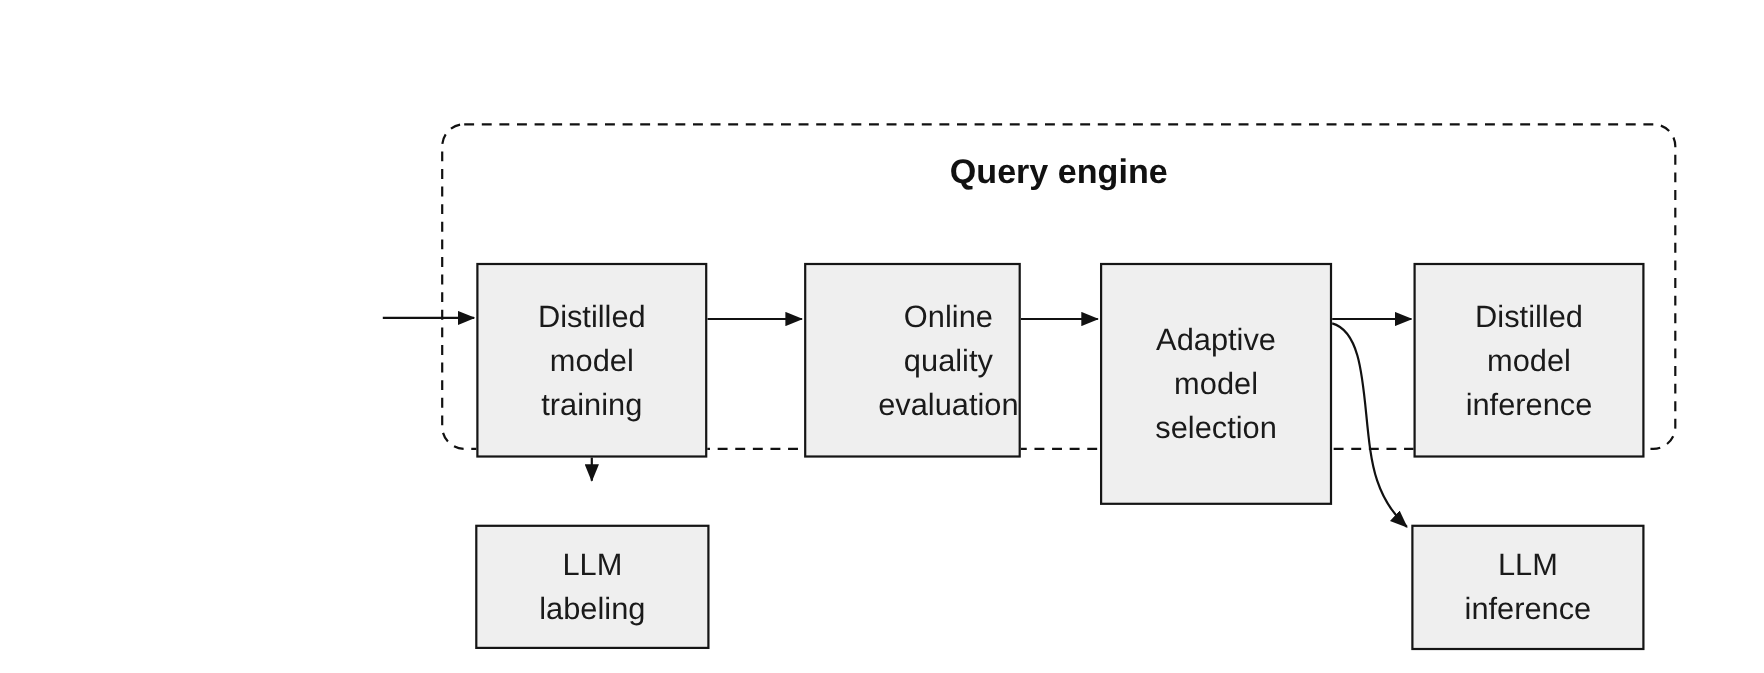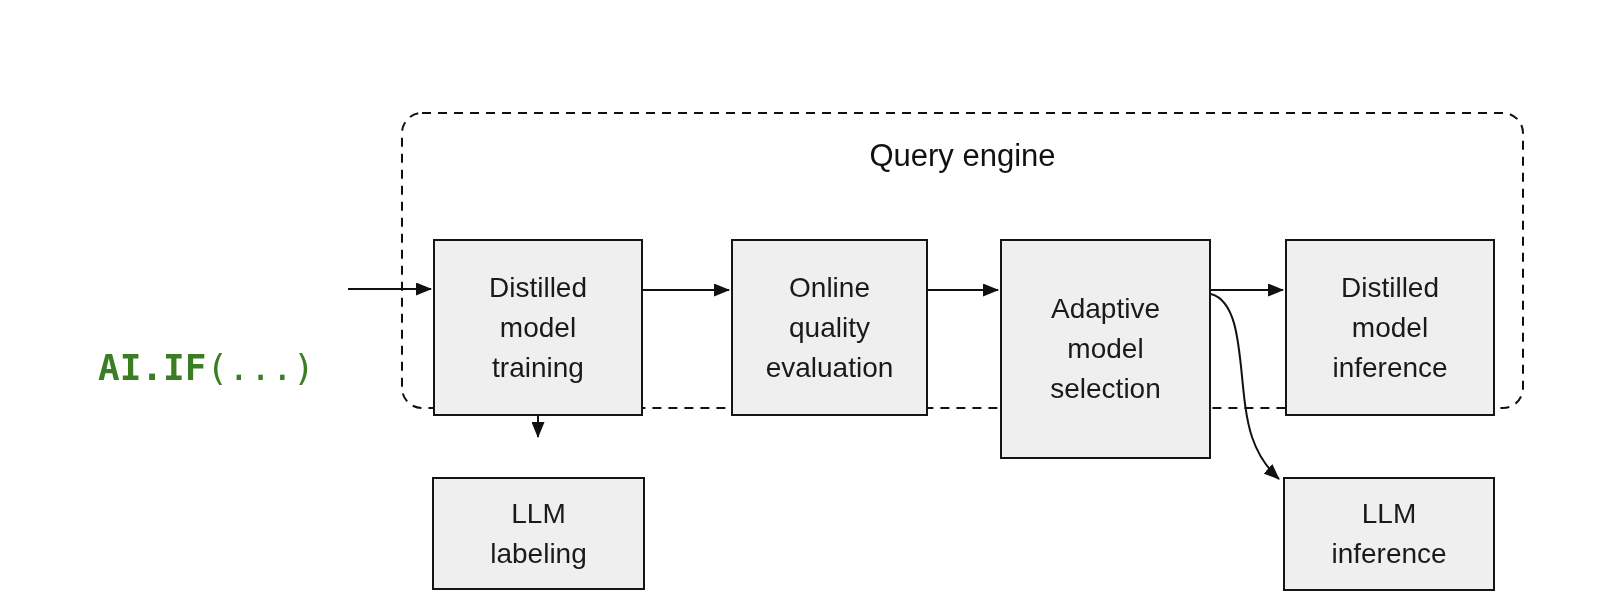--- a/index.html
+++ b/index.html
@@ -30,21 +30,21 @@
   .sql .indent { padding-left: 38px; }
   .sql .kw { font-weight: bold; }
   
   .qe-title {
     position: absolute;
     left: 402px;
     top: 138px;
     width: 1121px;
     text-align: center;
     font-size: 31px;
-    font-weight: normal;
+    font-weight: bold;
     color: #111111;
     z-index: 2;
   }
   
   .box {
     position: absolute;
     box-sizing: border-box;
     background: #efefef;
     border: 2px solid #151515;
     display: flex;
@@ -52,42 +52,41 @@
     justify-content: center;
     text-align: center;
     font-size: 28px;
     line-height: 40px;
     color: #1a1a1a;
     white-space: pre-line;
     z-index: 2;
     margin-top: 38px;
   }
   .b1 { left: 433px;  top: 201px; width: 210px; height: 177px; }
-  .b2 { left: 731px;  top: 201px; width: 197px; height: 177px; }
+  .b2 { left: 731px;  top: 201px; width: 197px; height: 177px; justify-content: flex-end; }
   .b3 { left: 1000px; top: 201px; width: 211px; height: 220px; }
   .b4 { left: 1285px; top: 201px; width: 210px; height: 177px; }
   .b5 { left: 432px;  top: 439px; width: 213px; height: 113px; }
   .b6 { left: 1283px; top: 439px; width: 212px; height: 114px; }
   
   .overlay {
     position: absolute;
     left: 0; top: 0;
     width: 1604px;
     height: 612px;
     z-index: 1;
     pointer-events: none;
   }
 </style>
 </head>
 <body>
 
 <div class="canvas">
 
   <div class="sql">
-    <div class="indent"><span class="kw">AI.IF</span><span>(...)</span></div>
   </div>
 
   <svg class="overlay" viewBox="0 0 1604 612" xmlns="http://www.w3.org/2000/svg">
     <defs>
       <marker id="ah" viewBox="0 0 16 13" markerWidth="16" markerHeight="13" refX="15" refY="6.5" orient="auto" markerUnits="userSpaceOnUse">
         <path d="M0,0 L16,6.5 L0,13 Z" fill="#111111"></path>
       </marker>
     </defs>
 
     <rect x="402" y="113" width="1121" height="295" rx="20" ry="20" fill="none" stroke="#111111" stroke-width="2" stroke-dasharray="9 7"></rect>

